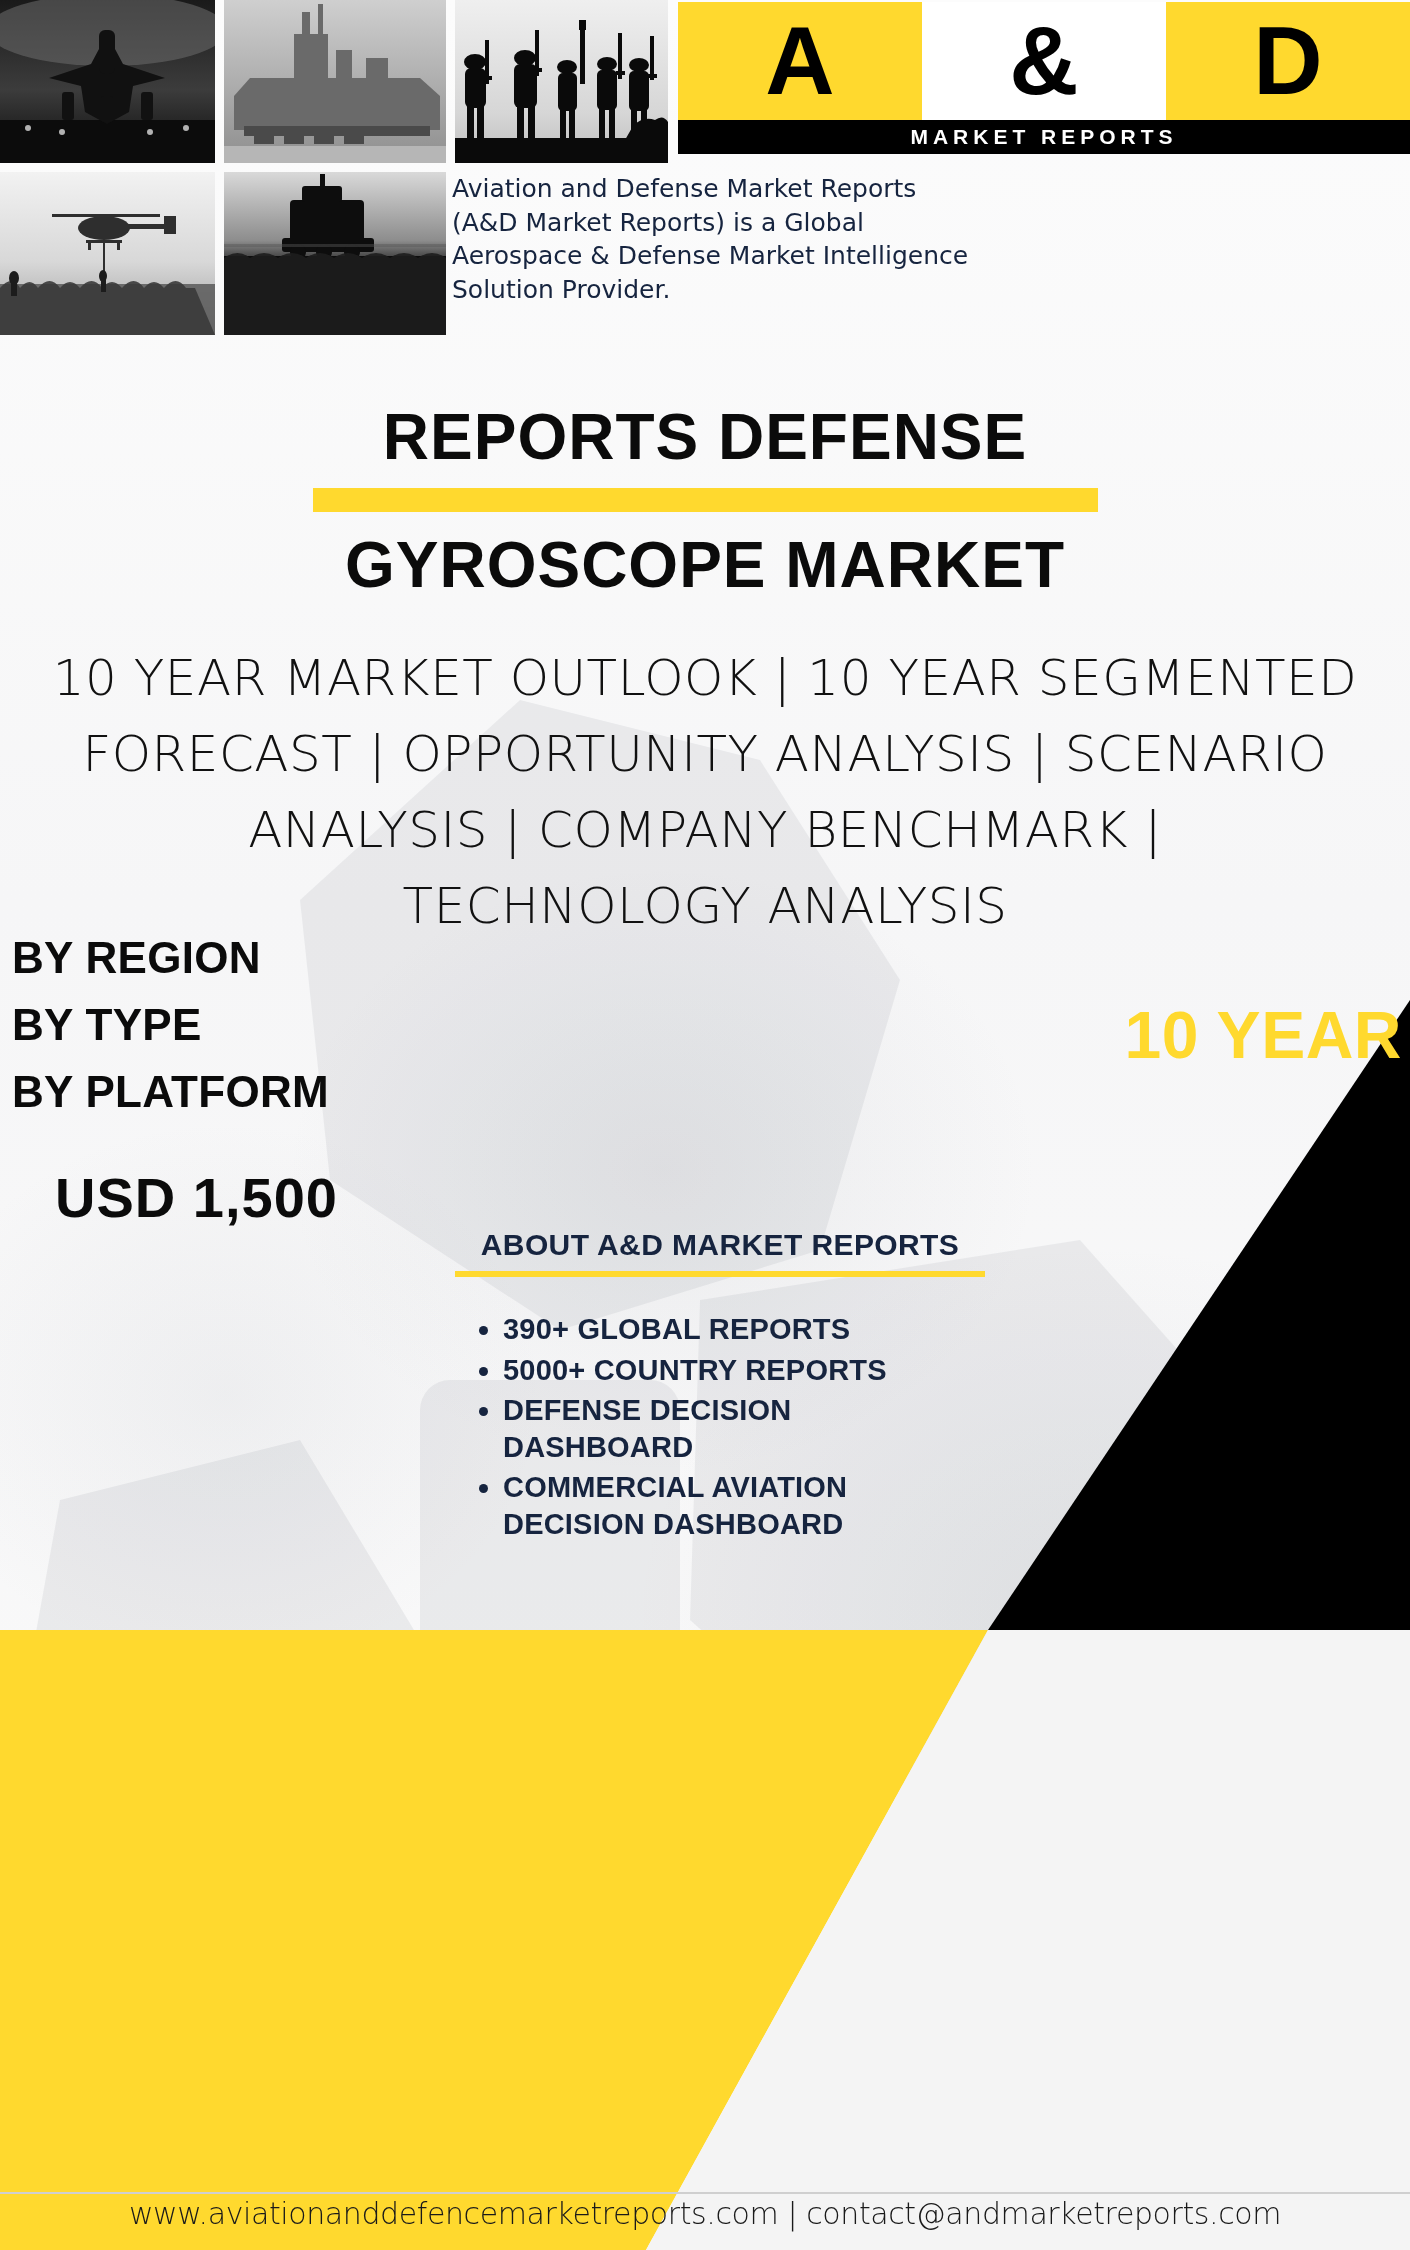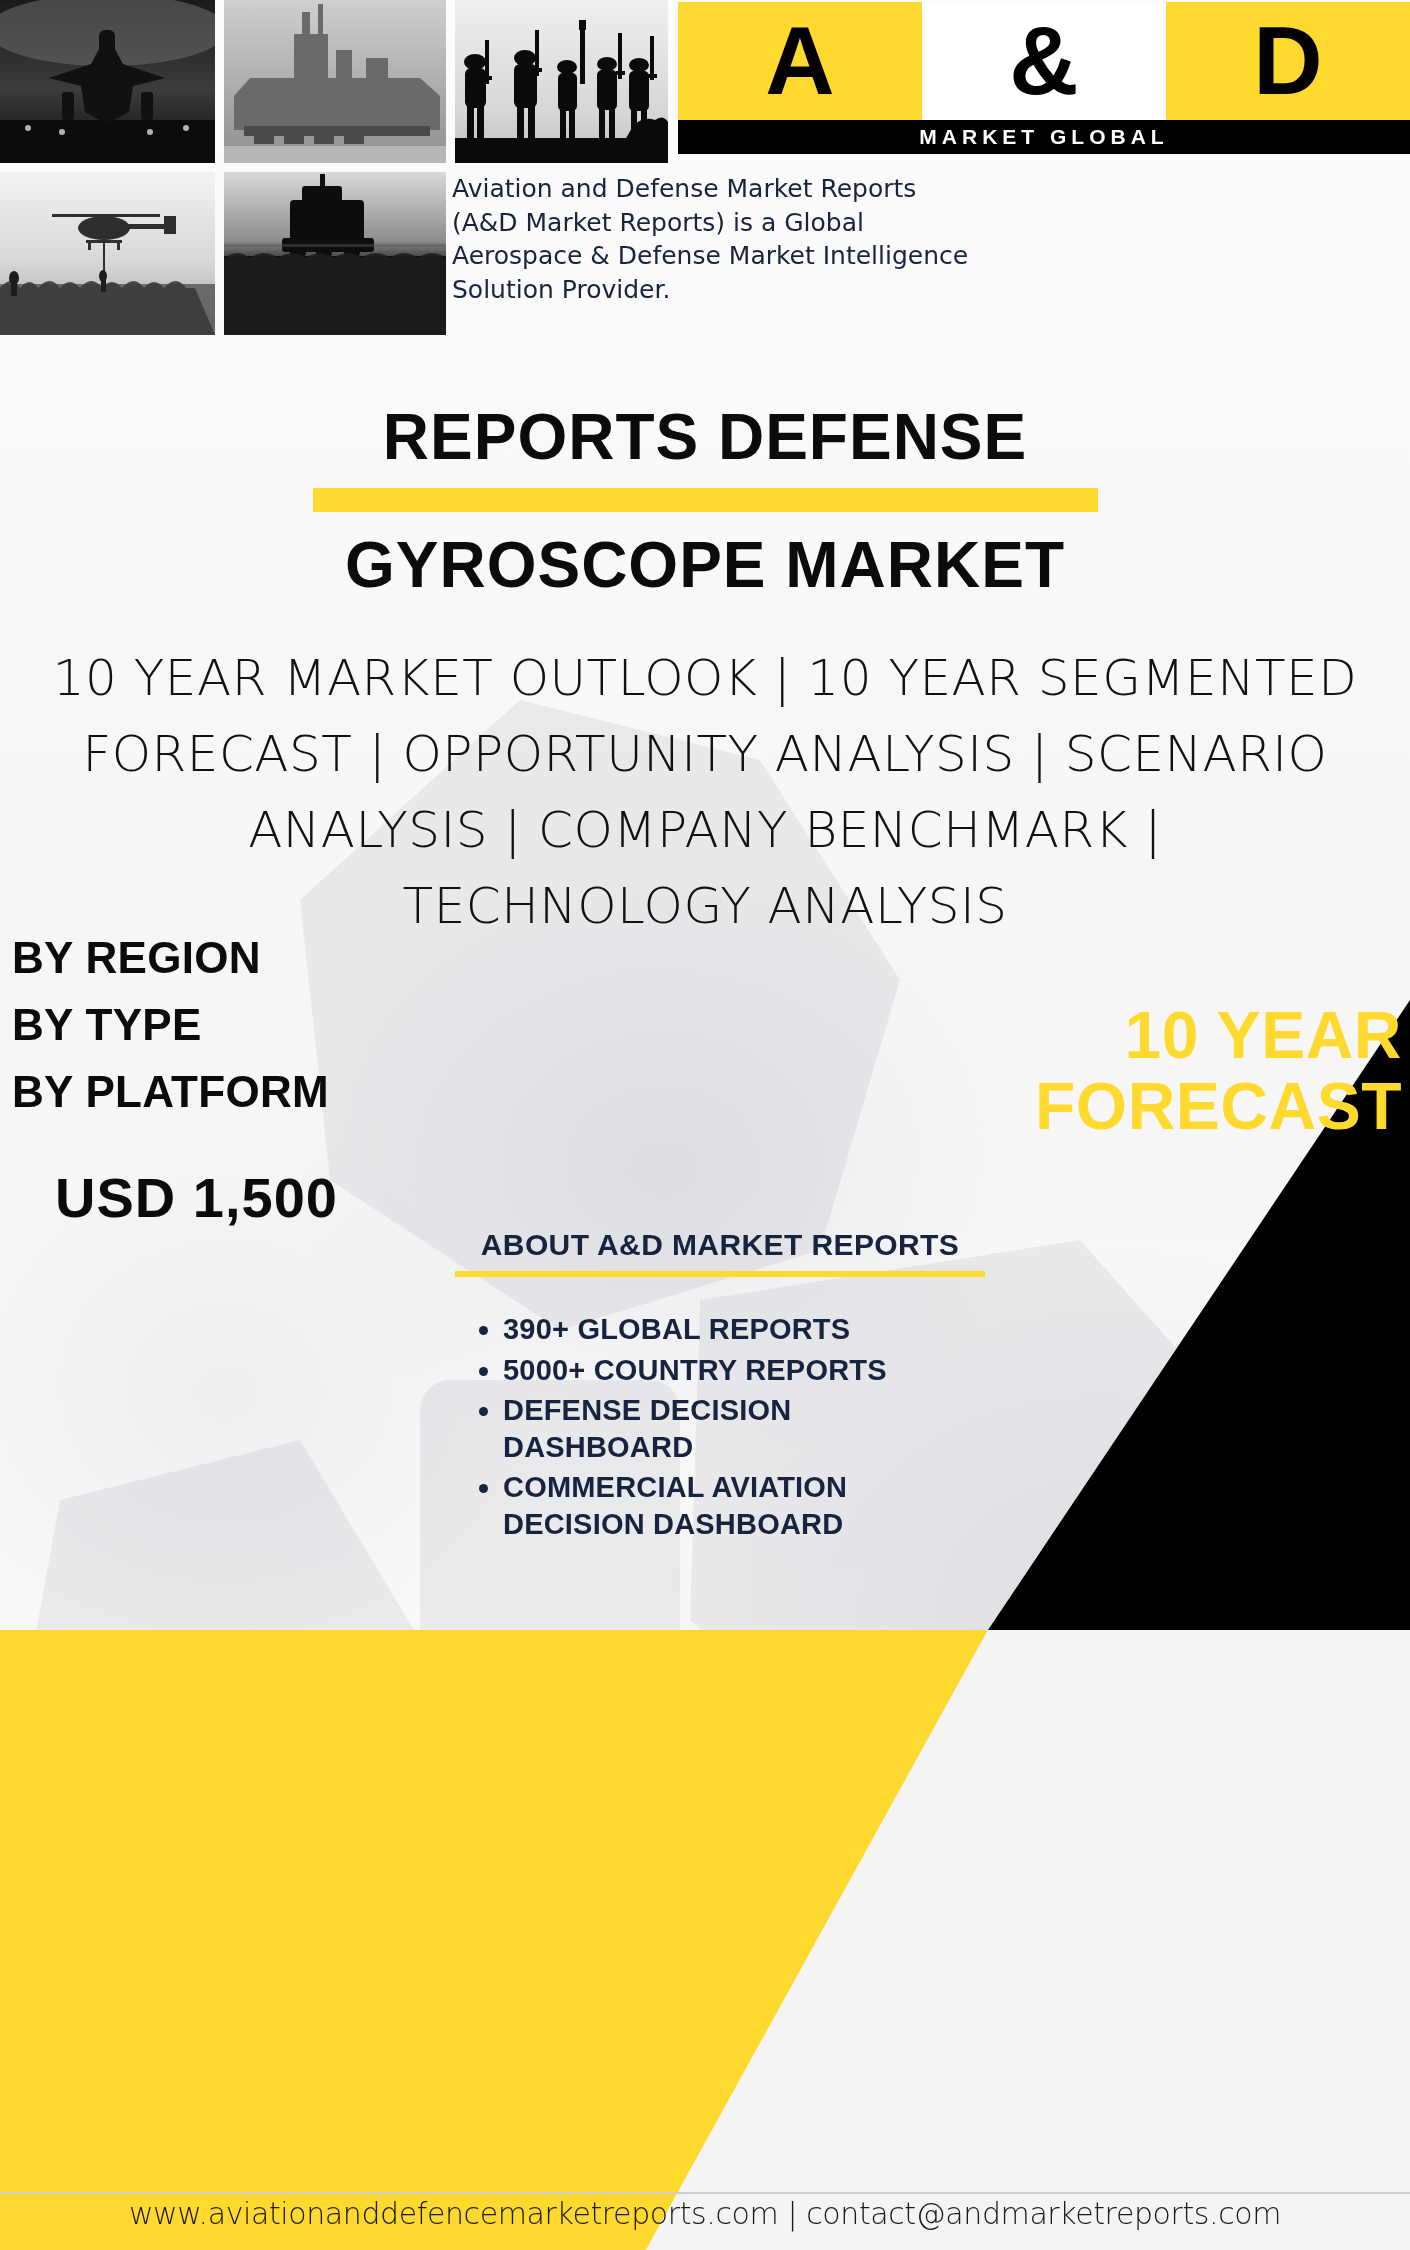--- a/index.html
+++ b/index.html
@@ -297,21 +297,21 @@
     </div>
   </div>
 
   <div class="logo">
     <div class="logo-row">
       <div class="logo-cell lc-y">A</div>
       <div class="logo-cell lc-w">&amp;</div>
       <div class="logo-cell lc-y">D</div>
     </div>
     <div class="logo-bar">
-      <span>MARKET GLOBAL</span>
+      <span>MARKET REPORTS</span>
     </div>
   </div>
 
   <div class="intro">
     <div>Aviation and Defense Market Reports</div>
     <div>(A&amp;D Market Reports) is a Global</div>
     <div>Aerospace &amp; Defense Market Intelligence</div>
     <div class="lastline">Solution Provider.</div>
   </div>
 
@@ -329,21 +329,20 @@
   </div>
 
   <div class="bylist">
     <div>BY REGION</div>
     <div>BY TYPE</div>
     <div>BY PLATFORM</div>
   </div>
 
   <div class="forecast">
     <div>10 YEAR</div>
-    <div>FORECAST</div>
   </div>
 
   <div class="price">USD 1,500</div>
 
   <div class="about">
     <div class="about-title">ABOUT A&amp;D MARKET REPORTS</div>
     <div class="about-rule"></div>
     <ul class="about-list">
       <li>390+ GLOBAL REPORTS</li>
       <li>5000+ COUNTRY REPORTS</li>

